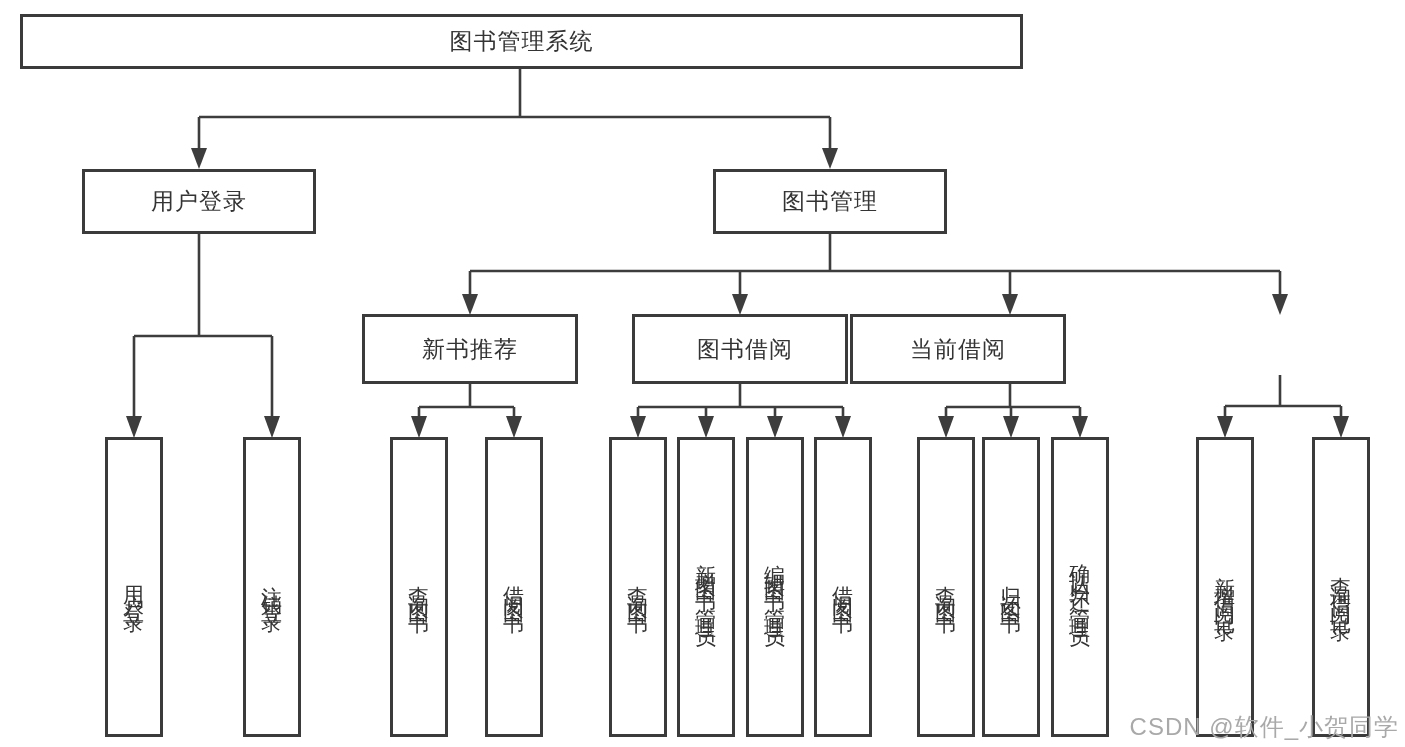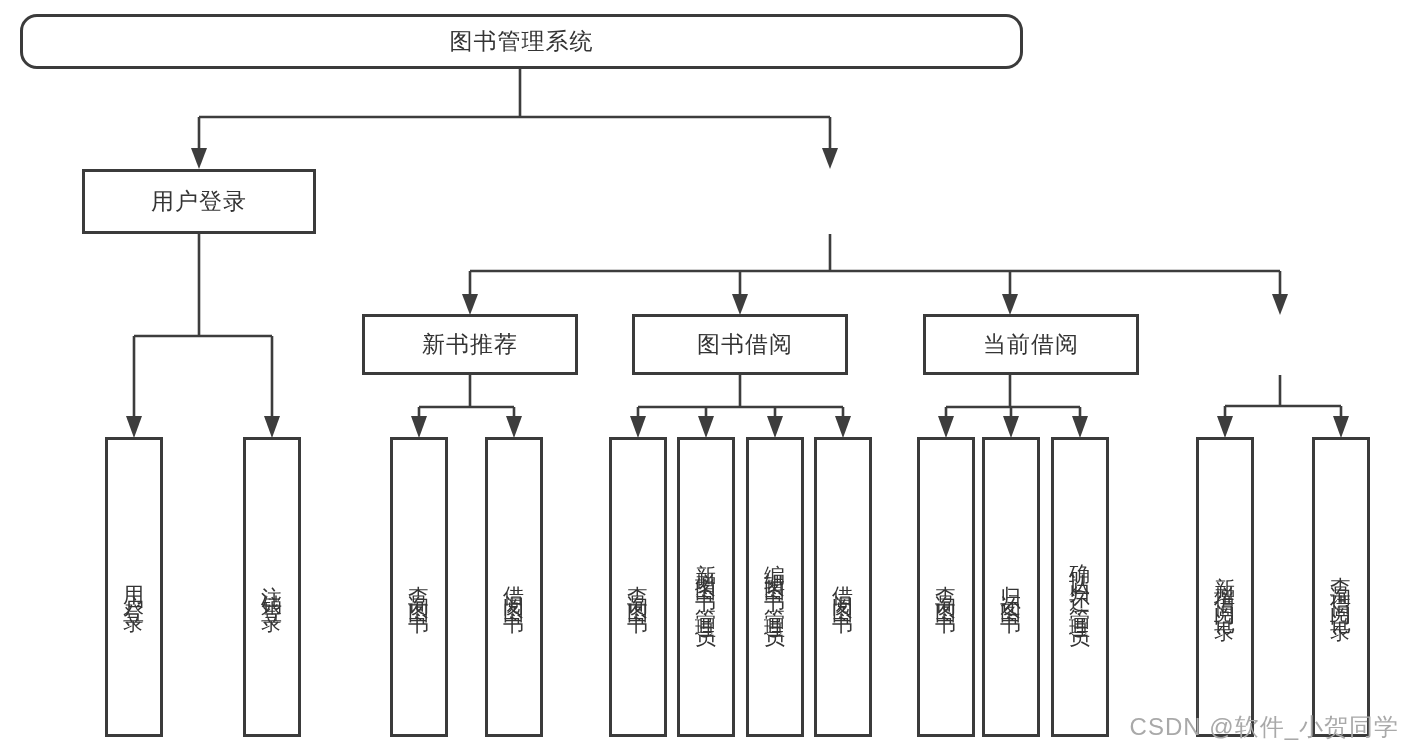--- a/index.html
+++ b/index.html
@@ -9,23 +9,23 @@
   .box{
     position:absolute;
     background:#ffffff;
     border:3px solid #3b3b3b;
     box-sizing:border-box;
     display:flex;align-items:center;justify-content:center;
     color:#343434;
     z-index:2;
   }
   .hlabel{font-size:23px;letter-spacing:1px;white-space:nowrap;}
-  .root{left:20px;top:14px;width:1003px;height:55px;border-radius:17px;}
+  .root{left:20px;top:14px;width:1003px;height:55px;}
   .lvl2{top:169px;width:234px;height:65px;}
-  .lvl3{top:314px;width:216px;height:61px;}
+  .lvl3{top:314px;width:216px;height:70px;}
   .leaf{top:437px;width:58px;height:300px;}
   .vtext{
     writing-mode:vertical-rl;
     text-orientation:mixed;
     font-size:21px;
     letter-spacing:9px;
     line-height:1;
     white-space:nowrap;
   }
   .watermark{
@@ -86,28 +86,31 @@
     </g>
   </svg>
 
   <div class="box root">
     <span class="hlabel">图书管理系统</span>
   </div>
 
   <div class="box lvl2" style="left:82px;">
     <span class="hlabel">用户登录</span>
   </div>
+  <div class="box lvl2" style="left:713px;">
+    <span class="hlabel">图书管理</span>
+  </div>
 
   <div class="box lvl3" style="left:362px;">
     <span class="hlabel">新书推荐</span>
   </div>
   <div class="box lvl3" style="left:632px;padding-left:10px;">
     <span class="hlabel">图书借阅</span>
   </div>
-  <div class="box lvl3" style="left:923px;">
+  <div class="box lvl3" style="left:850px;">
     <span class="hlabel">当前借阅</span>
   </div>
 
   <div class="box leaf" style="left:105px;">
     <span class="vtext">用户登录</span>
   </div>
   <div class="box leaf" style="left:243px;">
     <span class="vtext">注销登录</span>
   </div>
 

